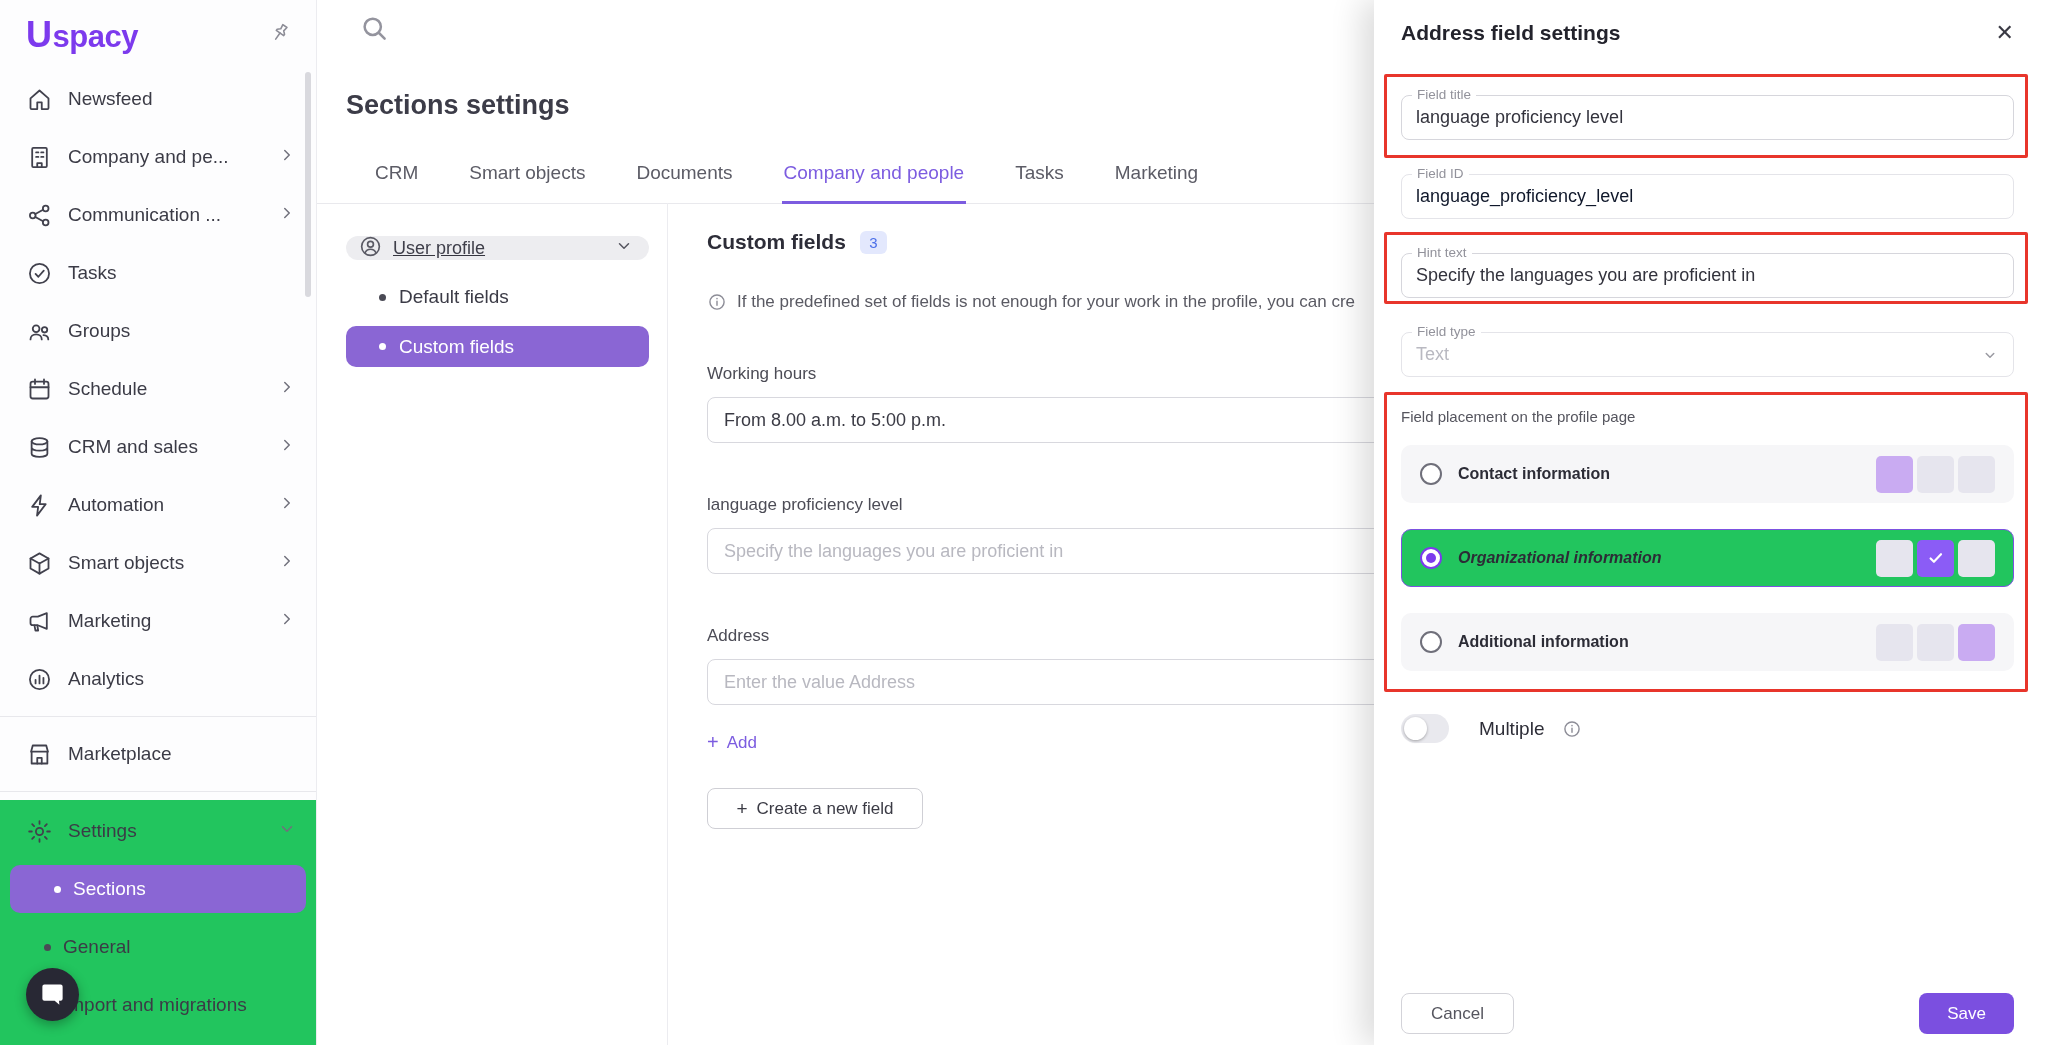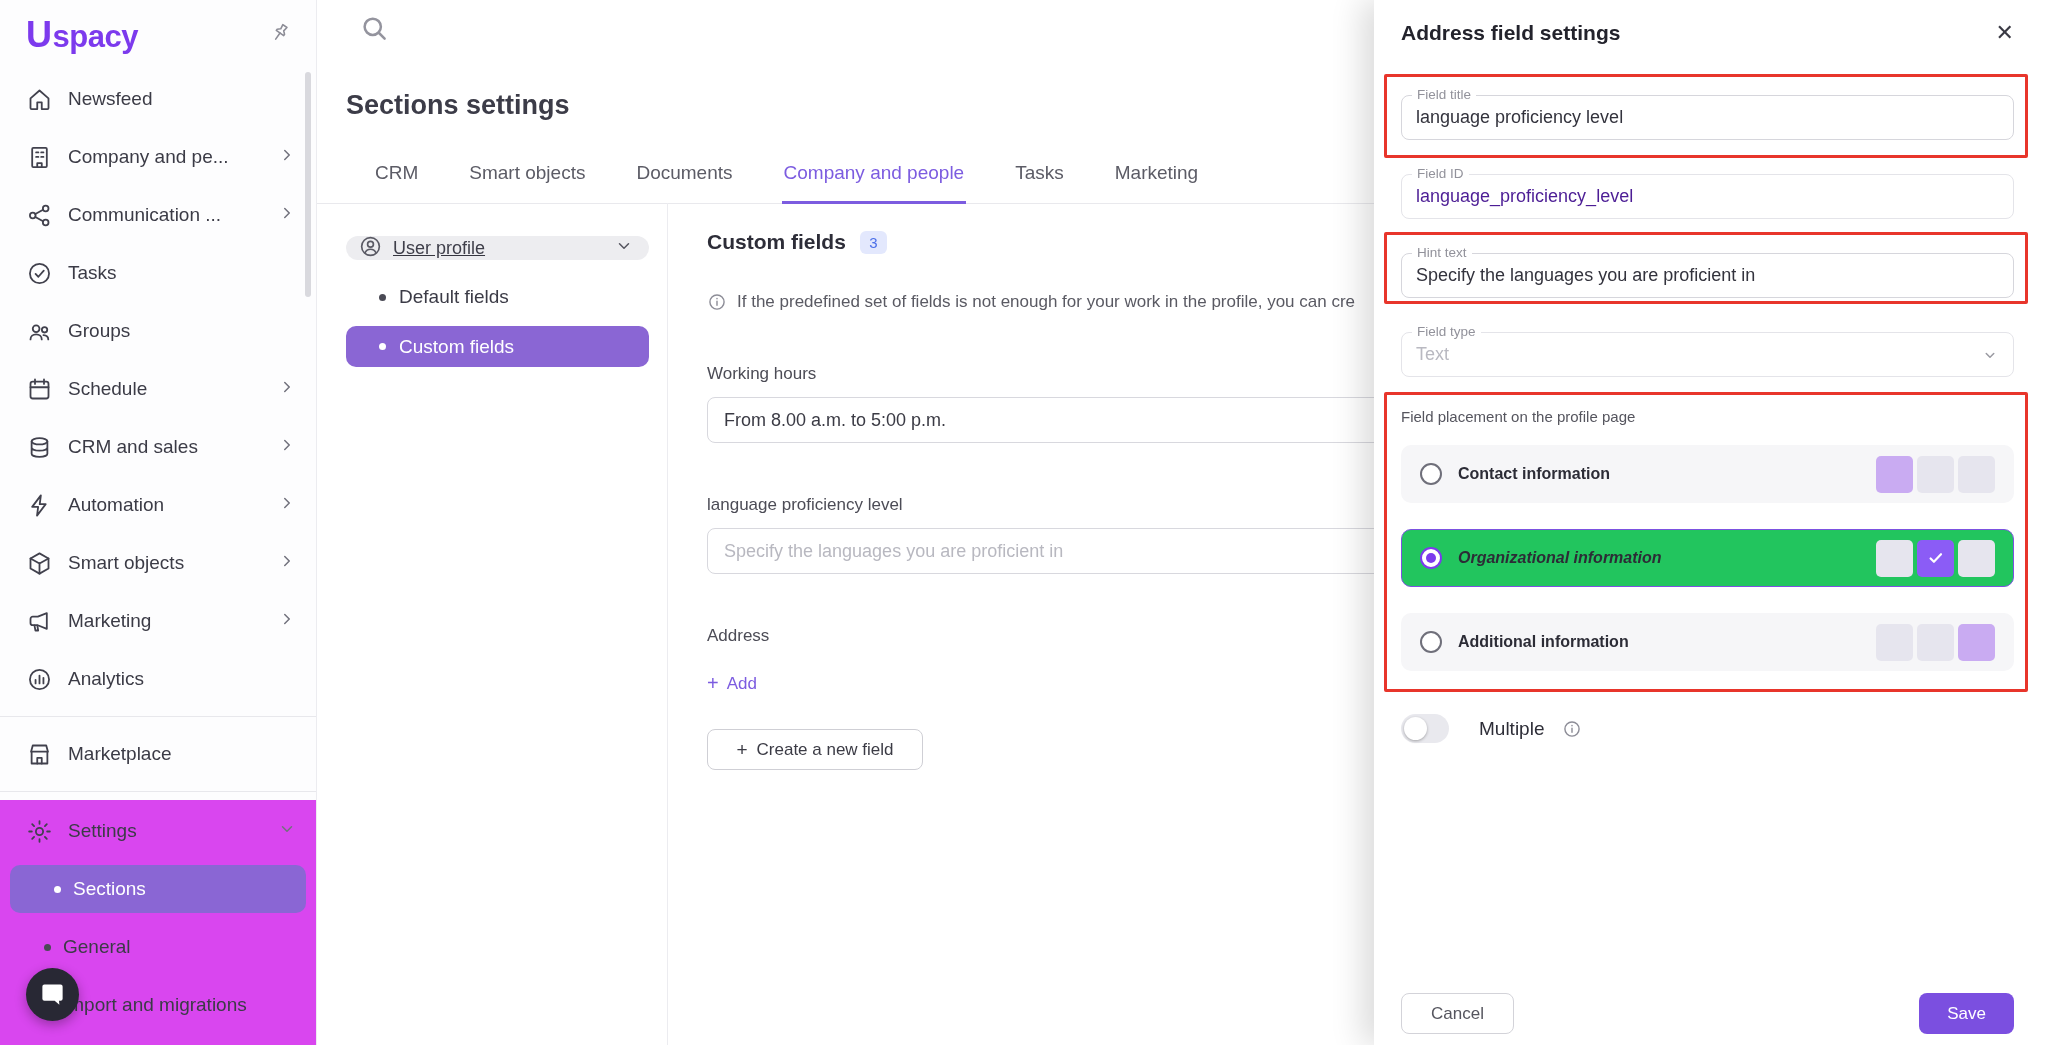--- a/index.html
+++ b/index.html
@@ -12,21 +12,21 @@
   .logo-row { height:70px; display:flex; align-items:center; justify-content:space-between; padding:0 24px 0 26px; }
   .logo { font-size:31px; font-weight:700; color:#7c3aed; letter-spacing:-0.5px; display:flex; align-items:baseline; }
   .logo .mark { font-size:36px; font-weight:800; margin-right:1px; }
   .pin svg { width:24px; height:24px; stroke:#8d8d97; stroke-width:1.6; fill:none; stroke-linecap:round; stroke-linejoin:round; transform:rotate(35deg); }
   .nav-item { height:58px; display:flex; align-items:center; padding:0 20px 0 26px; cursor:pointer; }
   .nicon { width:27px; height:27px; margin-right:15px; flex:0 0 auto; }
   .nicon svg { width:27px; height:27px; stroke:#41414d; stroke-width:1.6; fill:none; stroke-linecap:round; stroke-linejoin:round; }
   .nlabel { font-size:19px; color:#3b3b46; white-space:nowrap; overflow:hidden; text-overflow:ellipsis; flex:1; }
   .chev svg { width:18px; height:18px; stroke:#71717c; stroke-width:2; fill:none; stroke-linecap:round; stroke-linejoin:round; }
   .nav-div { border-top:1px solid #e8e8ec; margin:8px 0; }
-  .settings-group { background:#d946ef; flex:1; padding-top:2px; }
+  .settings-group { background:#22c55e; flex:1; padding-top:2px; }
   .nav-sub { height:58px; display:flex; align-items:center; padding-left:44px; cursor:pointer; }
   .nav-sub .dot { width:7px; height:7px; border-radius:50%; background:#4a4a55; margin-right:12px; }
   .nav-sub .slabel { font-size:19px; color:#3b3b46; white-space:nowrap; }
   .nav-sub.selected { background:#8a66d4; border-radius:10px; margin:5px 10px; height:48px; }
   .nav-sub.selected .dot { background:#fff; }
   .nav-sub.selected .slabel { color:#fff; }
   .side-scrollbar { position:absolute; right:5px; top:72px; width:6px; height:225px; background:#d9d9de; border-radius:3px; }
 
   
   .main { position:absolute; left:317px; top:0; right:0; bottom:0; background:#fff; overflow:hidden; }
@@ -74,21 +74,21 @@
   .drawer { position:absolute; left:1374px; top:0; width:674px; height:1045px; background:#fff; z-index:5;
             box-shadow:-12px 0 30px rgba(0,0,0,.14); padding:0 34px 0 27px; }
   .dhead { display:flex; align-items:center; justify-content:space-between; padding-top:15px; height:50px; }
   .dtitle { font-size:21px; font-weight:700; color:#23232c; }
   .dclose { font-size:22px; color:#3a3a44; cursor:pointer; line-height:1; }
   .fgroup { position:relative; margin-top:34px; }
   .fgroup.first { margin-top:45px; }
   .fgroup .fl { position:absolute; top:-8px; left:11px; background:#fff; padding:0 5px; font-size:13.5px; color:#92929b; }
   .fgroup input { width:100%; height:45px; border:1px solid #d6d6dc; border-radius:8px; padding:0 14px; font-size:18px;
                   color:#33333d; font-family:"Liberation Sans",sans-serif; background:#fff; }
-  .fgroup.dim input { border-color:#e4e4e9; color:#4c1d95; }
+  .fgroup.dim input { border-color:#e4e4e9; color:#0f172a; }
   .select-box { width:100%; height:45px; border:1px solid #e4e4e9; border-radius:8px; padding:0 14px; font-size:18px;
                 color:#b9b9c1; display:flex; align-items:center; justify-content:space-between; cursor:pointer; background:#fff; }
   .select-box svg { width:18px; height:18px; stroke:#9a9aa2; stroke-width:2; fill:none; stroke-linecap:round; stroke-linejoin:round; }
   .place-label { margin-top:31px; font-size:15px; color:#55555e; }
   .place-row { margin-top:20px; height:58px; background:#f6f6f8; border-radius:10px; display:flex; align-items:center;
                padding:0 18px; border:1px solid transparent; cursor:pointer; }
   .place-row + .place-row { margin-top:26px; }
   .place-row.selected { background:#22c55e; border-color:#7c52e0;font-style:italic; }
   .radio { width:22px; height:22px; border-radius:50%; border:2px solid #6f6f7a; flex:0 0 auto; background:#fff; }
   .place-row.selected .radio { border-color:#7c3aed; display:flex; align-items:center; justify-content:center; }
@@ -333,20 +333,21 @@
       <span class="ntext">If the predefined set of fields is not enough for your work in the profile, you can cre</span>
     </div>
 
     <div class="flabel">Working hours</div>
     <input class="cinput" value="From 8.00 a.m. to 5:00 p.m." style="">
 
     <div class="flabel">language proficiency level</div>
     <input class="cinput" placeholder="Specify the languages you are proficient in" style="">
 
     <div class="flabel">Address</div>
+    <input class="cinput" placeholder="Enter the value Address" style="">
 
     <div class="addlink">
       <span class="plus">+</span>
       <span>Add</span>
     </div>
 
     <div class="create-btn">
       <span class="plus">+</span>
       <span>Create a new field</span>
     </div>

